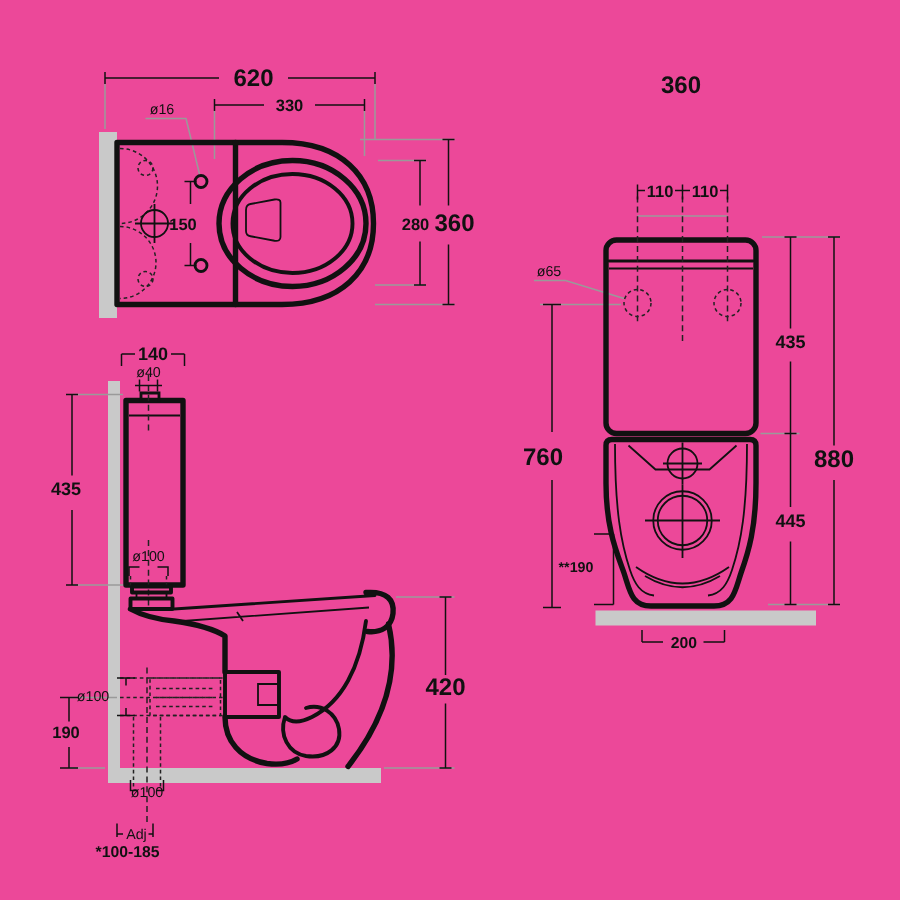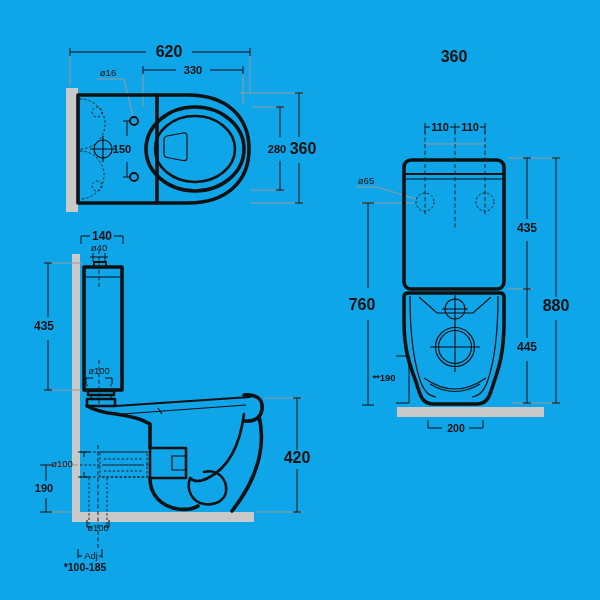--- a/index.html
+++ b/index.html
@@ -1,16 +1,16 @@
 <!DOCTYPE html>
 <html><head>
 <meta charset="utf-8">
 <style>
   html,body{margin:0;padding:0;background:#fff;}
-  .stage{width:600px;height:600px;background:#0ea5e9;position:relative;overflow:hidden;}
+  .stage{width:600px;height:600px;background:#ec4899;position:relative;overflow:hidden;}
   svg{display:block;}
   svg text{fill:#111;font-family:"Liberation Sans","DejaVu Sans",sans-serif;font-weight:bold;}
   .outline{stroke:#111;stroke-width:3.6;fill:none;stroke-linejoin:round;stroke-linecap:round;}
   .outline2{stroke:#111;stroke-width:2.6;fill:none;stroke-linejoin:round;stroke-linecap:round;}
   .med{stroke:#111;stroke-width:1.9;fill:none;stroke-linecap:round;}
   .thin{stroke:#111;stroke-width:1.2;fill:none;}
   .dim{stroke:#111;stroke-width:1;fill:none;}
   .ext{stroke:#9a9a9a;stroke-width:1;fill:none;}
   .dash{stroke:#222;stroke-width:1;fill:none;stroke-dasharray:4 2.6;}
   .dashf{stroke:#222;stroke-width:1;fill:none;stroke-dasharray:2.4 2;}

